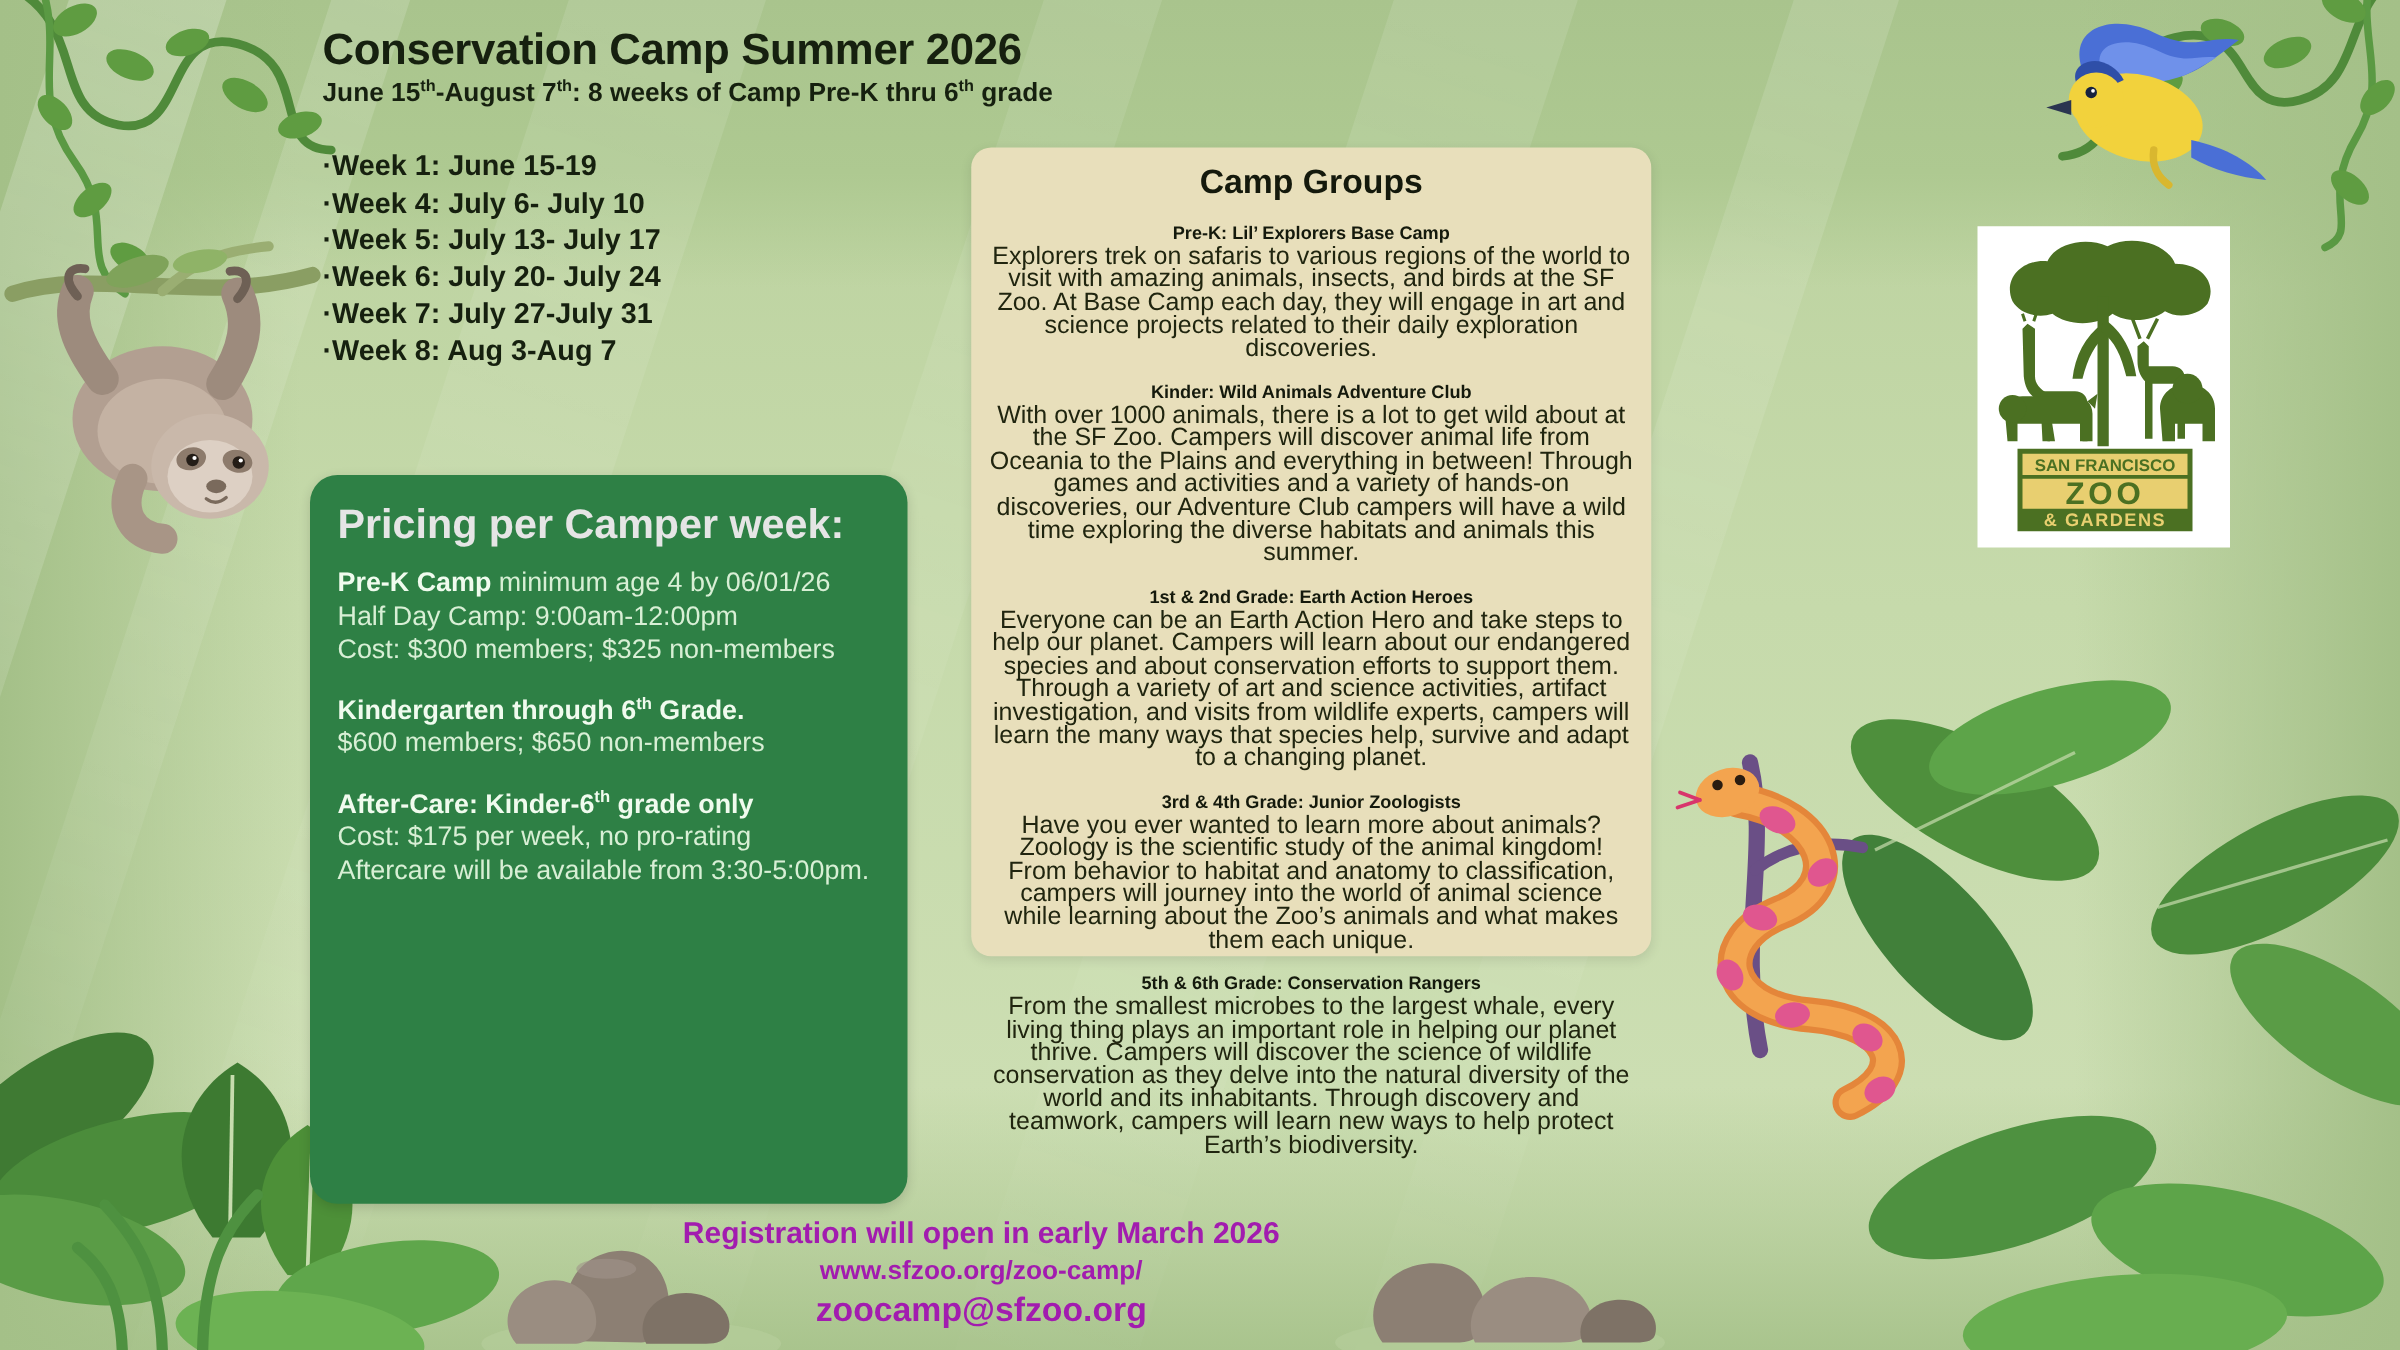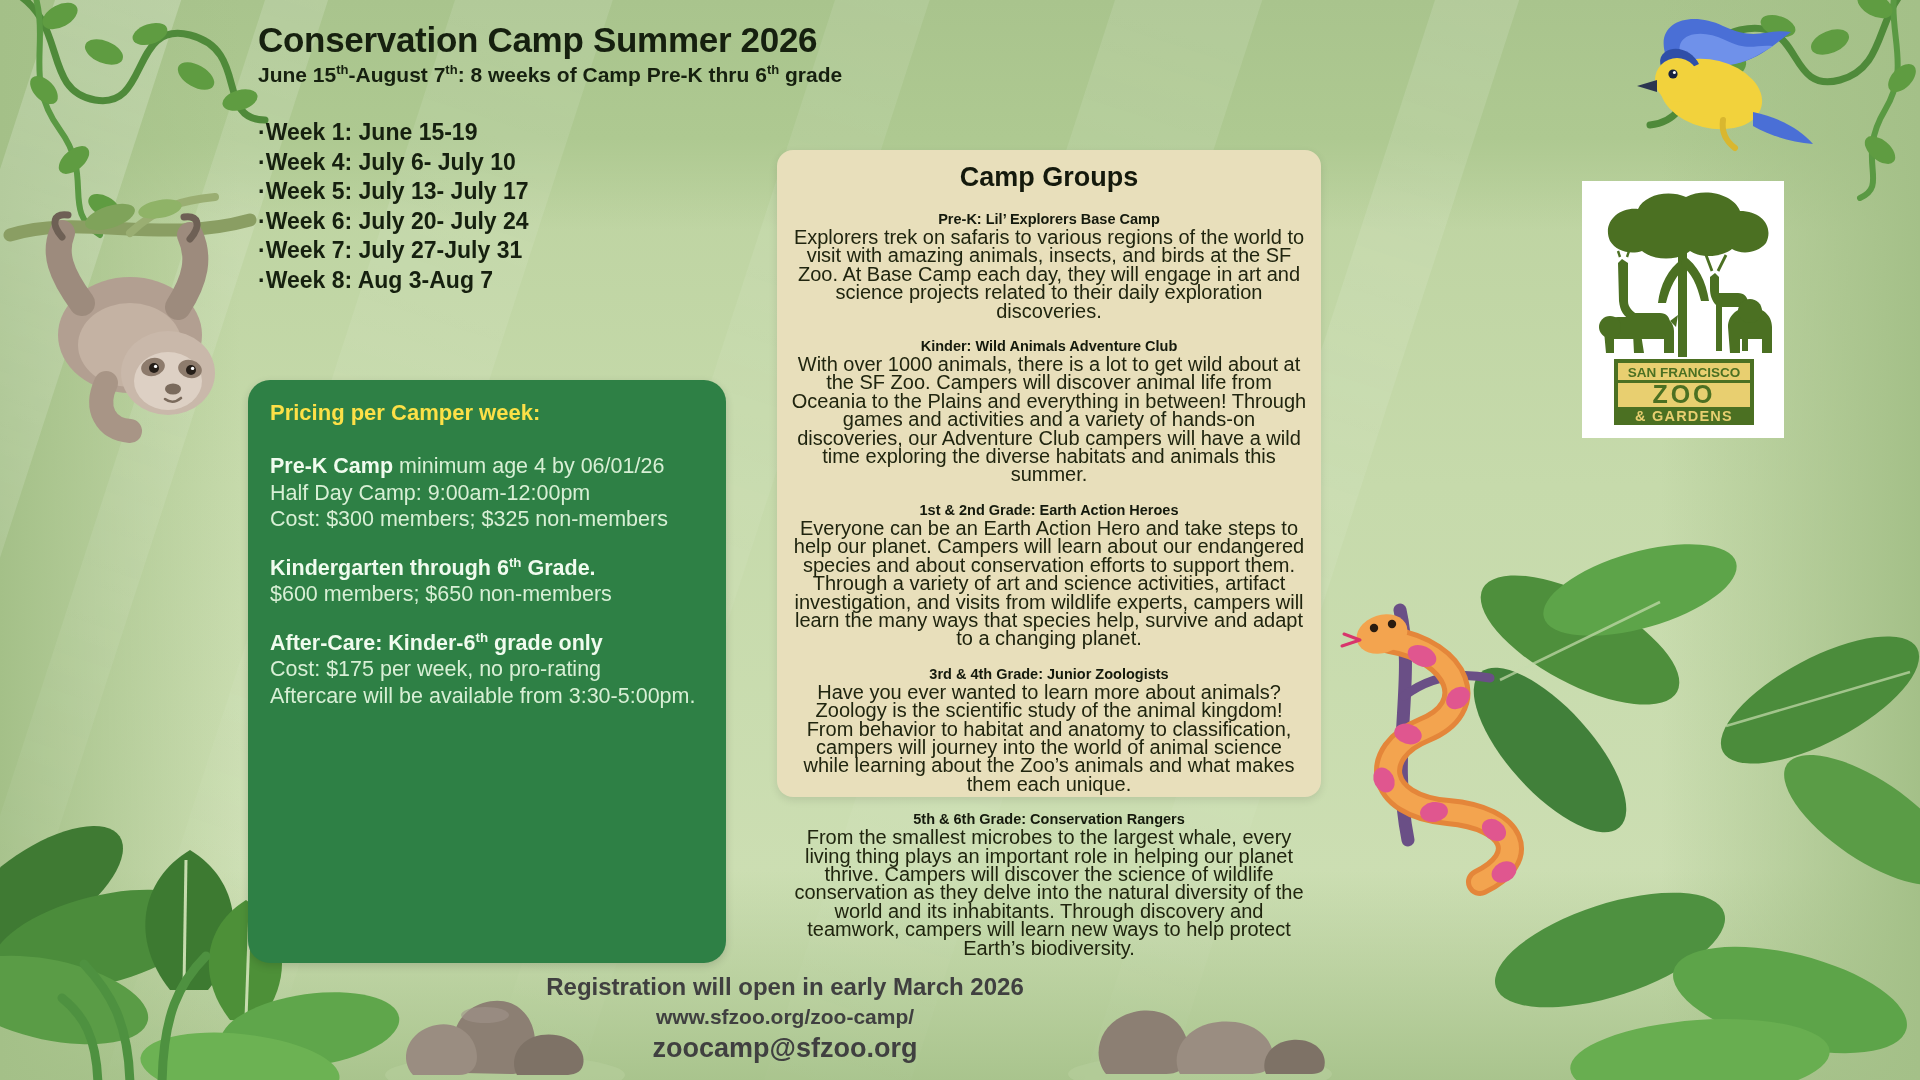--- a/index.html
+++ b/index.html
@@ -41,52 +41,51 @@
   .weeks div{white-space:nowrap;}
   sup{font-size:.62em;vertical-align:super;line-height:0;text-align:center;}
 
   
   .pricing{
     position:absolute;left:248px;top:380px;width:478px;height:583px;
     background:#2e8045;border-radius:22px;
     box-shadow:0 3px 9px rgba(0,0,0,.14);
   }
   .pricing-title{
-    position:absolute;left:22px;top:20px;font-size:22px;font-weight:bold;color:#fde047;
+    position:absolute;left:22px;top:20px;font-size:33px;font-weight:bold;color:#e5e5e5;
   }
   .pricing-body{
     position:absolute;left:22px;top:73px;width:440px;
     font-size:21.5px;color:#d8efd5;line-height:26.5px;
   }
   .pricing-body .b{font-weight:bold;color:#f0fbee;}
   .pricing-body .grp{margin-bottom:22px;}
   .pricing-body .grp:last-child{margin-bottom:0;}
 
   
   .groups{
     position:absolute;left:777px;top:118px;width:544px;height:647px;
     background:#e8dfbb;border-radius:16px;
     box-shadow:0 3px 9px rgba(0,0,0,.10);
-    margin-top:32px;
   }
   .groups-title{
     margin-top:12px;text-align:center;font-size:27px;font-weight:bold;color:#14190c;
   }
   .grp-block{padding:0 14px;text-align:center;margin-top:18px;}
   .grp-head{font-size:14.5px;font-weight:bold;color:#14190c;margin-bottom:1px;}
   .grp-desc{font-size:20px;color:#20250f;line-height:18.4px;}
 
   
   .logo{
     position:absolute;left:1582px;top:181px;width:202px;height:257px;
     background:#ffffff;
   }
   
   .footer{
-    position:absolute;left:0;top:973px;width:1570px;text-align:center;color:#404040;
+    position:absolute;left:0;top:973px;width:1570px;text-align:center;color:#a21caf;
   }
   .foot1{font-size:24px;font-weight:bold;}
   .foot2{font-size:21px;font-weight:bold;margin-top:4px;}
   .foot3{font-size:27px;font-weight:bold;margin-top:4px;}
 </style>
 </head>
 <body>
 
 <div class="bg"></div>
 <div class="topband"></div>

